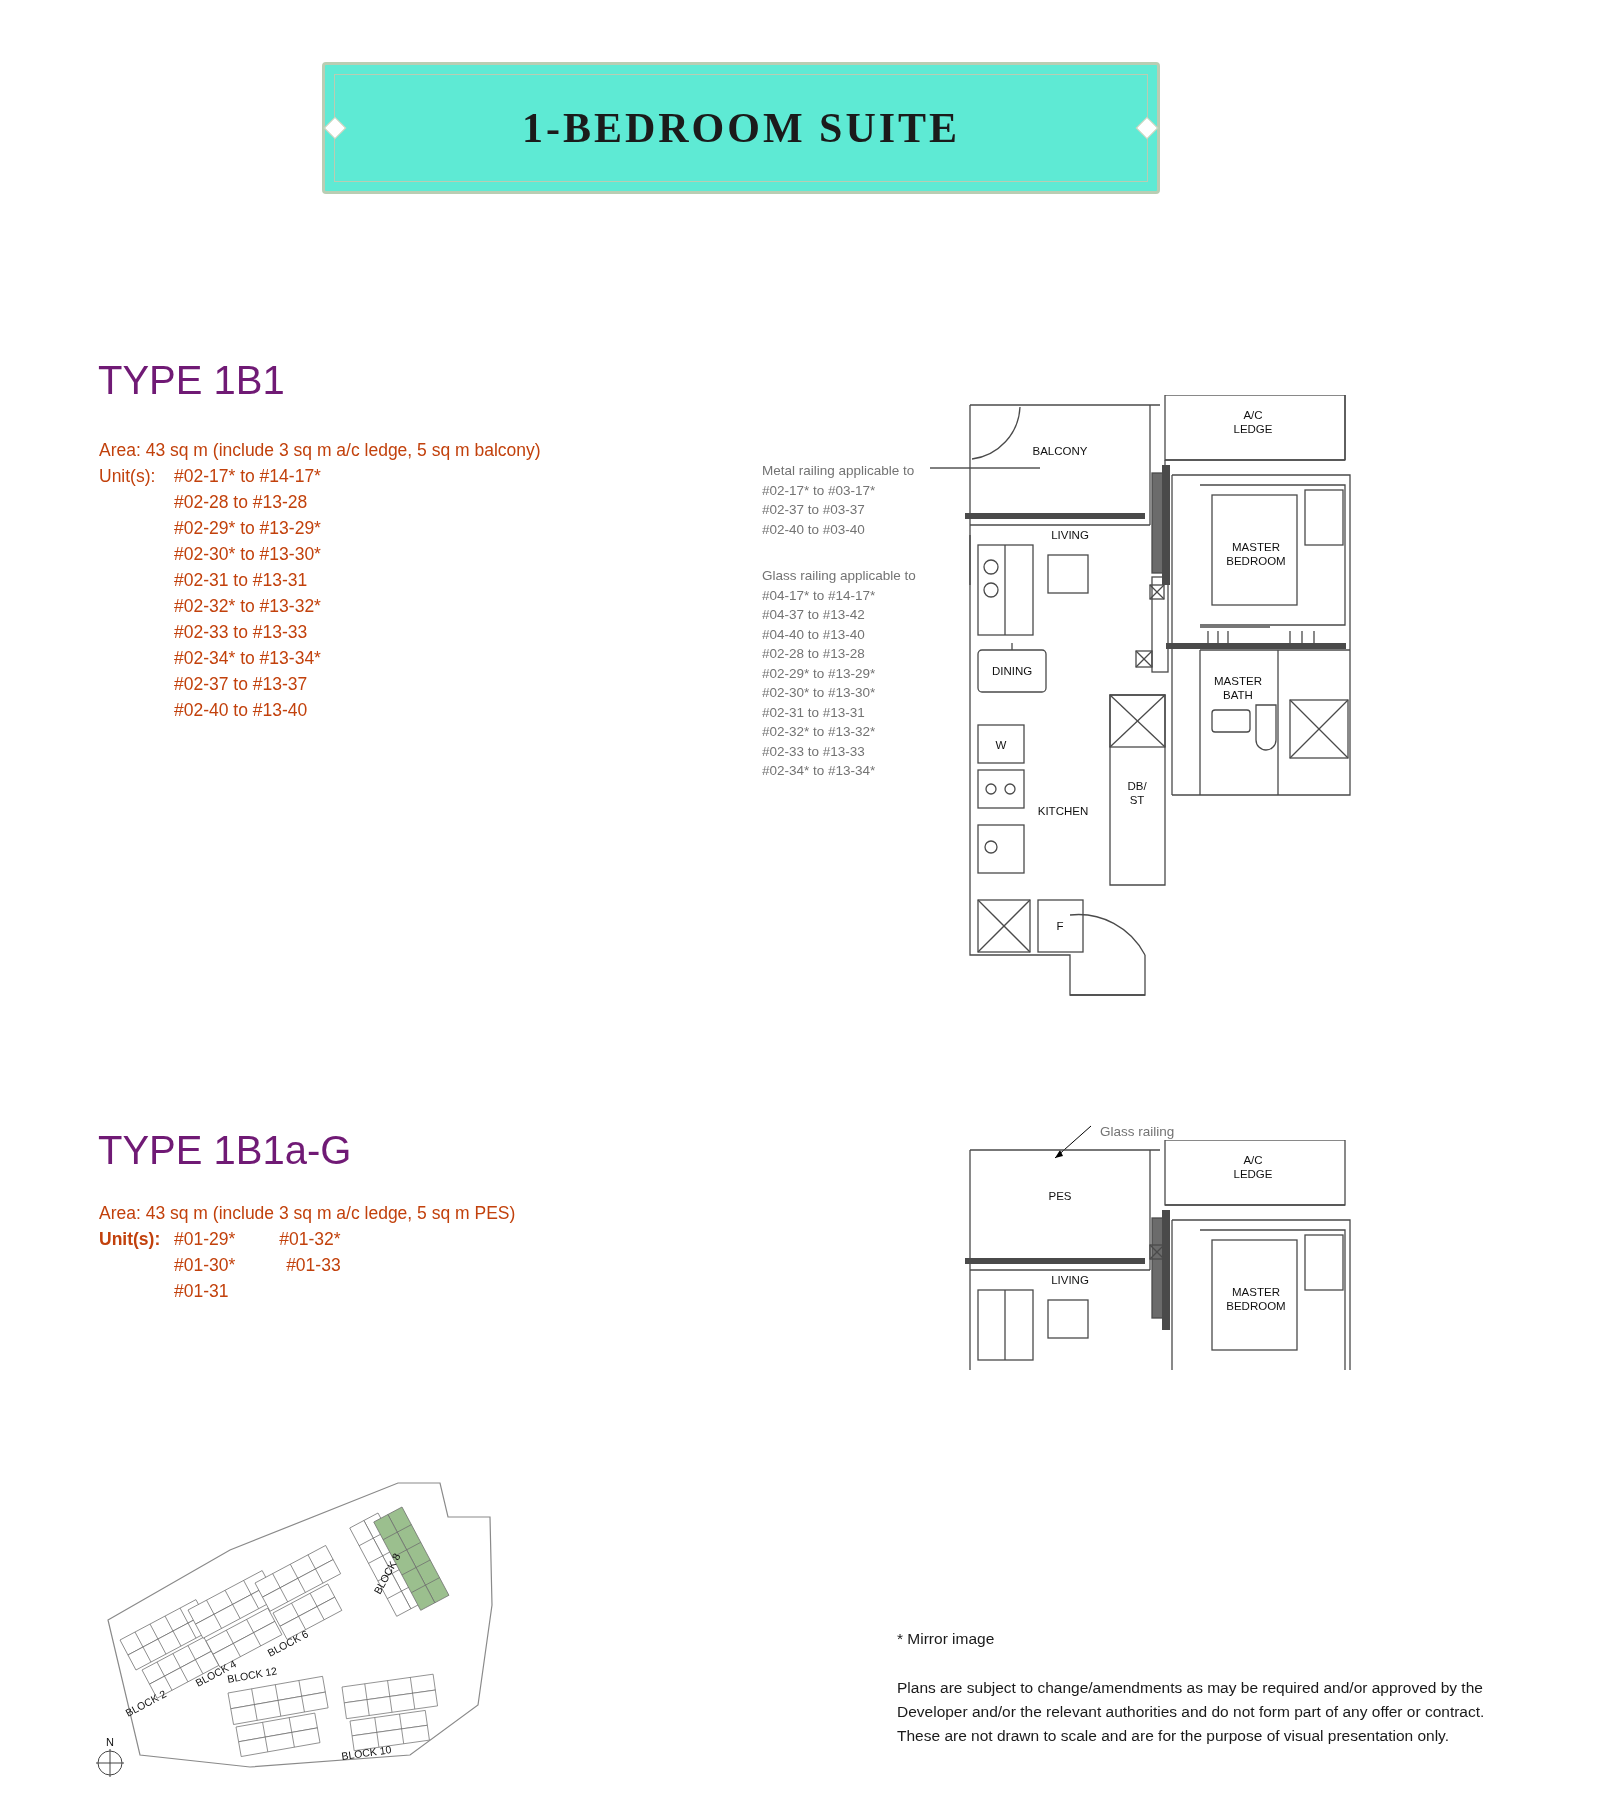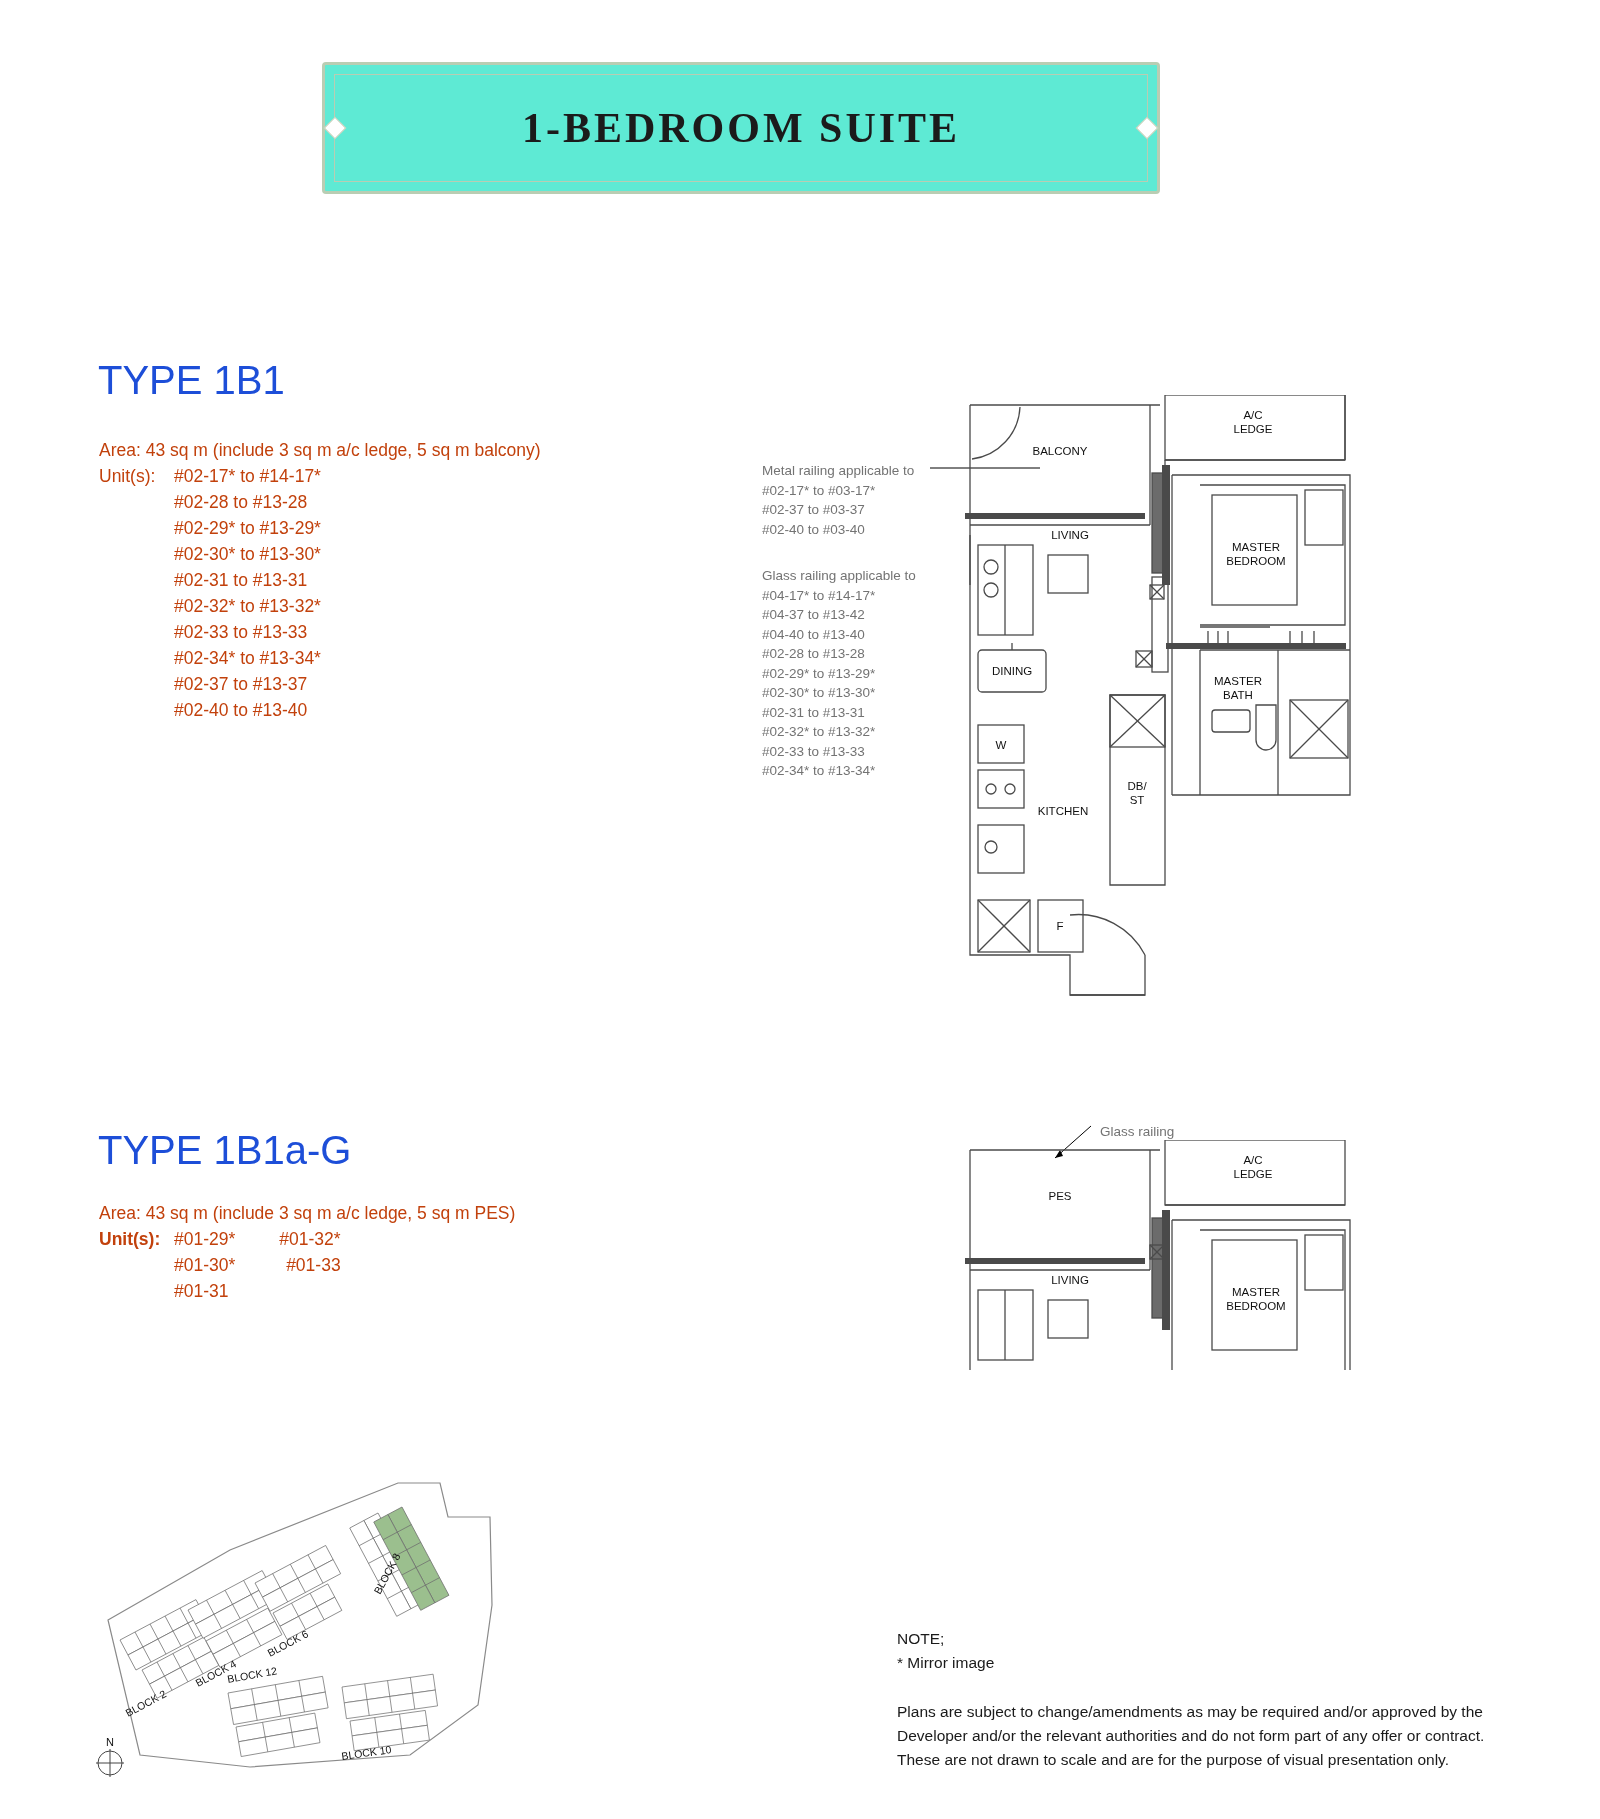--- a/index.html
+++ b/index.html
@@ -50,21 +50,21 @@
     font-weight: bold;
     letter-spacing: 3px;
     color: #1b1b1b;
   }
 
   
   .type-heading {
     position: absolute;
     font-size: 40px;
     font-weight: normal;
-    color: #1d4ed8;
+    color: #701a75;
     letter-spacing: 0px;
   }
   #type1-heading { left: 98px; top: 358px; }
   #type2-heading { left: 98px; top: 1128px; }
 
   .info-block { position: absolute; font-size: 17.5px; line-height: 26px; color: #c2410c; }
   #type1-info { left: 99px; top: 437px; width: 620px; }
   #type2-info { left: 99px; top: 1200px; width: 620px; }
 
   .info-line { white-space: nowrap; }
@@ -441,16 +441,15 @@
 
   <g>
     <circle cx="30" cy="308" r="12" fill="none" stroke="#444" stroke-width="1"></circle>
     <line x1="30" y1="294" x2="30" y2="322" stroke="#444" stroke-width="1"></line>
     <line x1="16" y1="308" x2="44" y2="308" stroke="#444" stroke-width="1"></line>
     <text x="30" y="291" class="compass-label" text-anchor="middle" font-family="Liberation Sans, sans-serif" font-size="10" fill="#111">N</text>
   </g>
 </svg>
 
 <div id="notes">
-  <div class="note-head">NOTE;</div>
   <div>* Mirror image</div>
   <div class="para">Plans are subject to change/amendments as may be required and/or approved by the Developer and/or the relevant authorities and do not form part of any offer or contract. These are not drawn to scale and are for the purpose of visual presentation only.</div>
 </div>
 
 </body></html>

